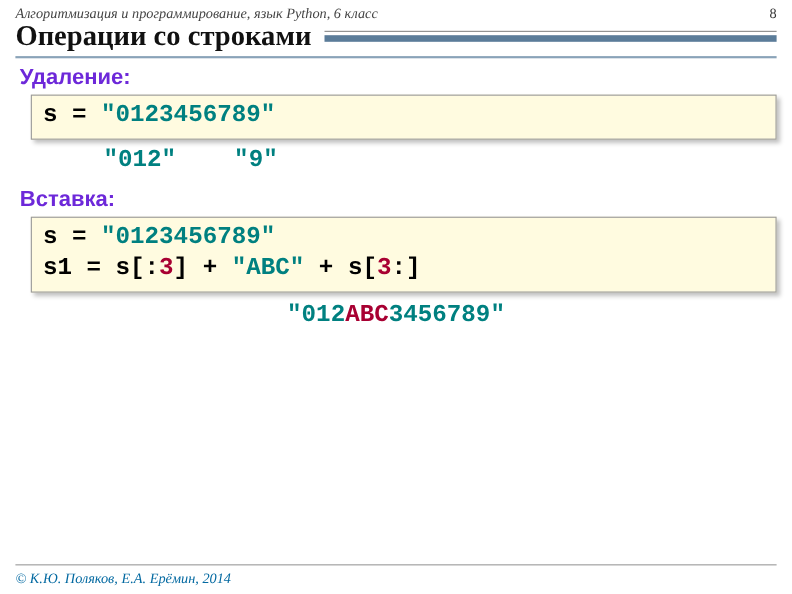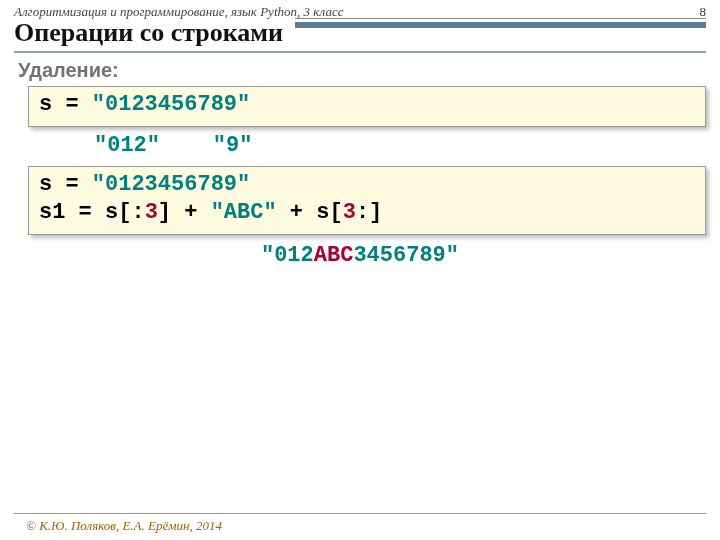--- a/index.html
+++ b/index.html
@@ -26,21 +26,21 @@
   }
   .page-num {
     position: absolute;
     top: 4px;
     right: 14px;
     font-size: 13px;
     color: #333;
   }
   .title-row {
     display: flex;
-    align-items: flex-start;
+    align-items: center;
     padding: 0 14px;
     margin-top: -2px;
   }
   .title {
     font-family: "Times New Roman", serif;
     font-weight: bold;
     font-size: 26px;
     color: #111;
     flex: 0 0 auto;
     padding-right: 12px;
@@ -55,21 +55,21 @@
   .line-thick { height: 6px; background: #5b7c99; }
   .underline {
     height: 2px;
     background: #8aa3b8;
     margin: 3px 14px 0 14px;
   }
   .section-label {
     font-family: Arial, sans-serif;
     font-weight: bold;
     font-size: 20px;
-    color: #737373;
+    color: #6d28d9;
     padding: 6px 18px 2px 18px;
   }
   .code-box {
     margin: 2px 14px 2px 28px;
     background: #fffbe0;
     border: 1px solid #999;
     box-shadow: 3px 3px 4px rgba(0,0,0,0.25);
     padding: 4px 10px 6px 10px;
     font-family: "Courier New", monospace;
     font-weight: bold;
@@ -91,64 +91,65 @@
   .result-row {
     font-family: "Courier New", monospace;
     font-weight: bold;
     font-size: 22px;
     text-align: center;
     padding: 6px 0 0 0;
   }
   .footer {
     position: absolute;
     bottom: 6px;
-    left: 12px;
+    left: 0;
     right: 0;
     display: flex;
     justify-content: space-between;
     padding: 0 14px;
     font-style: italic;
     font-size: 13px;
     font-family: Georgia, serif;
-    color: #a16207;
+    color: #0369a1;
   }
   .footer-line {
     position: absolute;
     bottom: 26px;
     left: 14px;
     right: 14px;
     height: 1px;
     background: #999;
   }
 </style>
 </head>
 <body>
 
 <div class="slide">
 
-  <div class="header-top">Алгоритмизация и программирование, язык Python, 3 класс</div>
+  <div class="header-top">Алгоритмизация и программирование, язык Python, 6 класс</div>
   <div class="page-num">8</div>
 
   <div class="title-row">
     <div class="title">Операции со строками</div>
     <div class="title-line-group">
       <div class="line-thin"></div>
       <div class="line-thick"></div>
     </div>
   </div>
   <div class="underline"></div>
 
   <div class="section-label">Удаление:</div>
 
   <div class="code-box">
     <div class="code-line"><span class="k-black">s = </span><span class="k-teal">"0123456789"</span></div>
   </div>
 
   <div class="annot-row k-teal">     "012"    "9"</div>
 
+  <div class="section-label">Вставка:</div>
 
   <div class="code-box">
     <div class="code-line"><span class="k-black">s = </span><span class="k-teal">"0123456789"</span></div>
     <div class="code-line"><span class="k-black">s1 = s[:</span><span class="k-maroon">3</span><span class="k-black">] + </span><span class="k-teal">"ABC"</span><span class="k-black"> + s[</span><span class="k-maroon">3</span><span class="k-black">:]</span></div>
   </div>
 
   <div class="result-row"><span class="k-teal">"012</span><span class="k-maroon">ABC</span><span class="k-teal">3456789"</span></div>
 
   <div class="footer-line"></div>
   <div class="footer">

